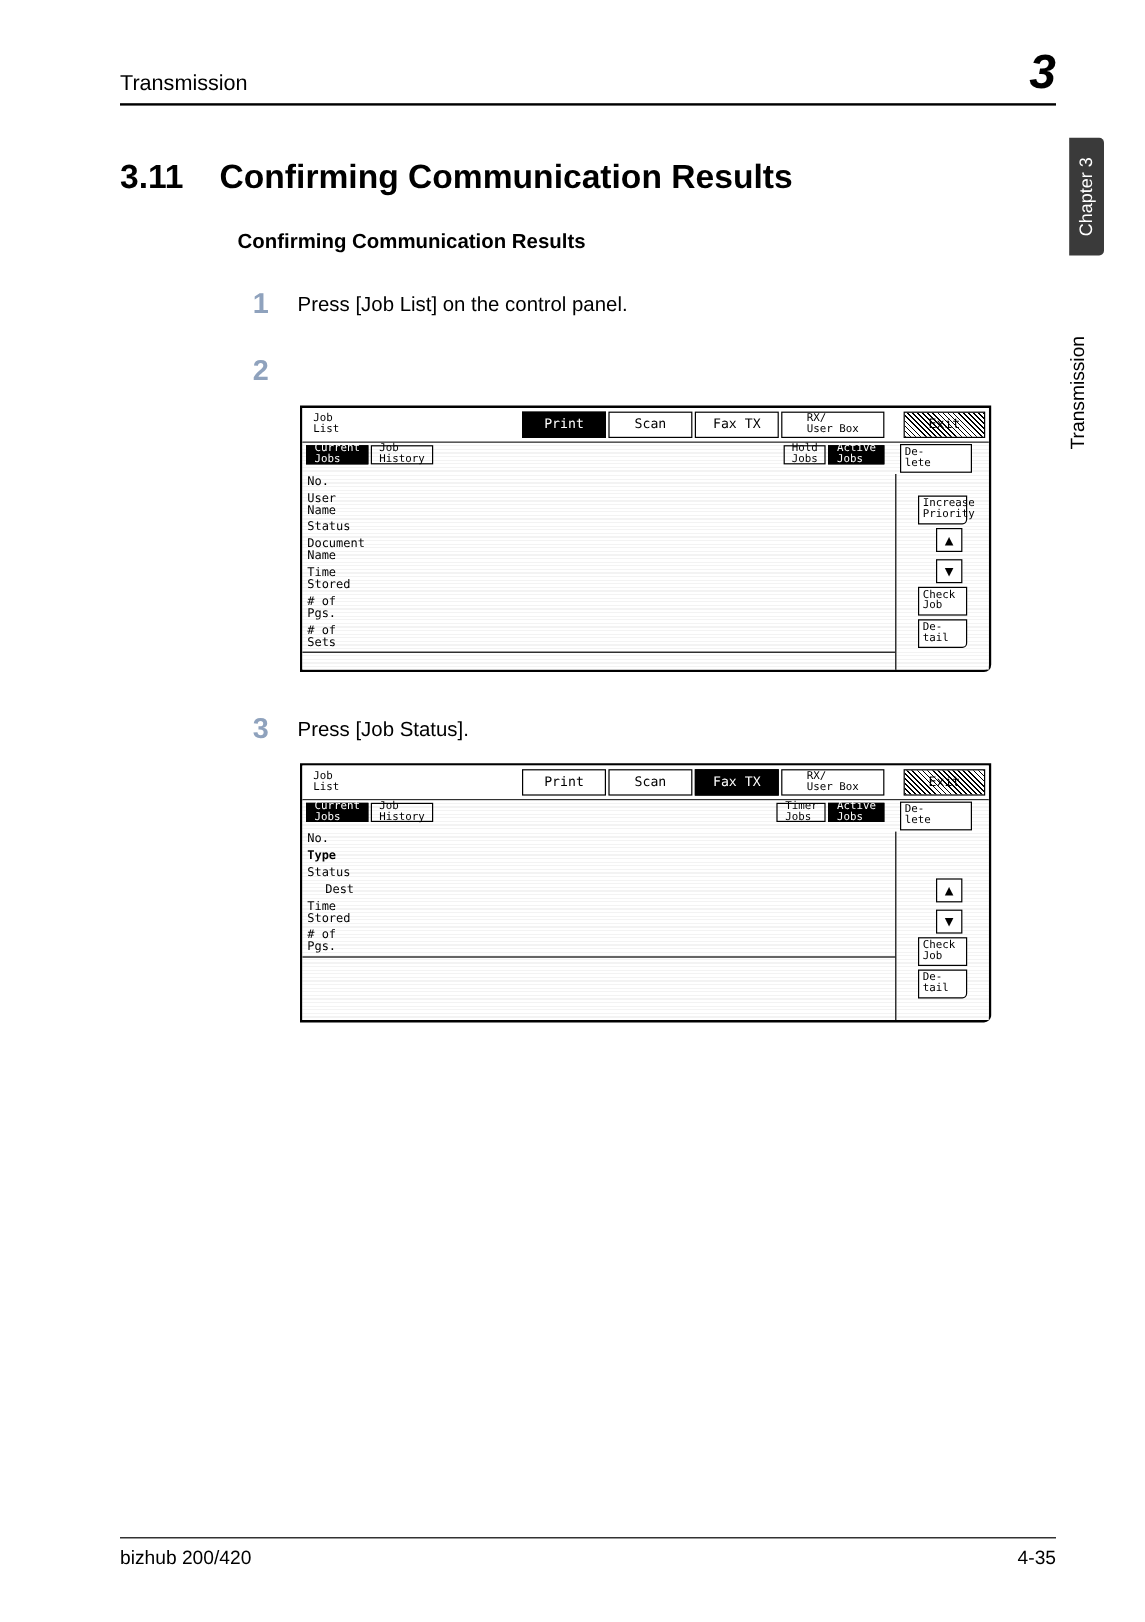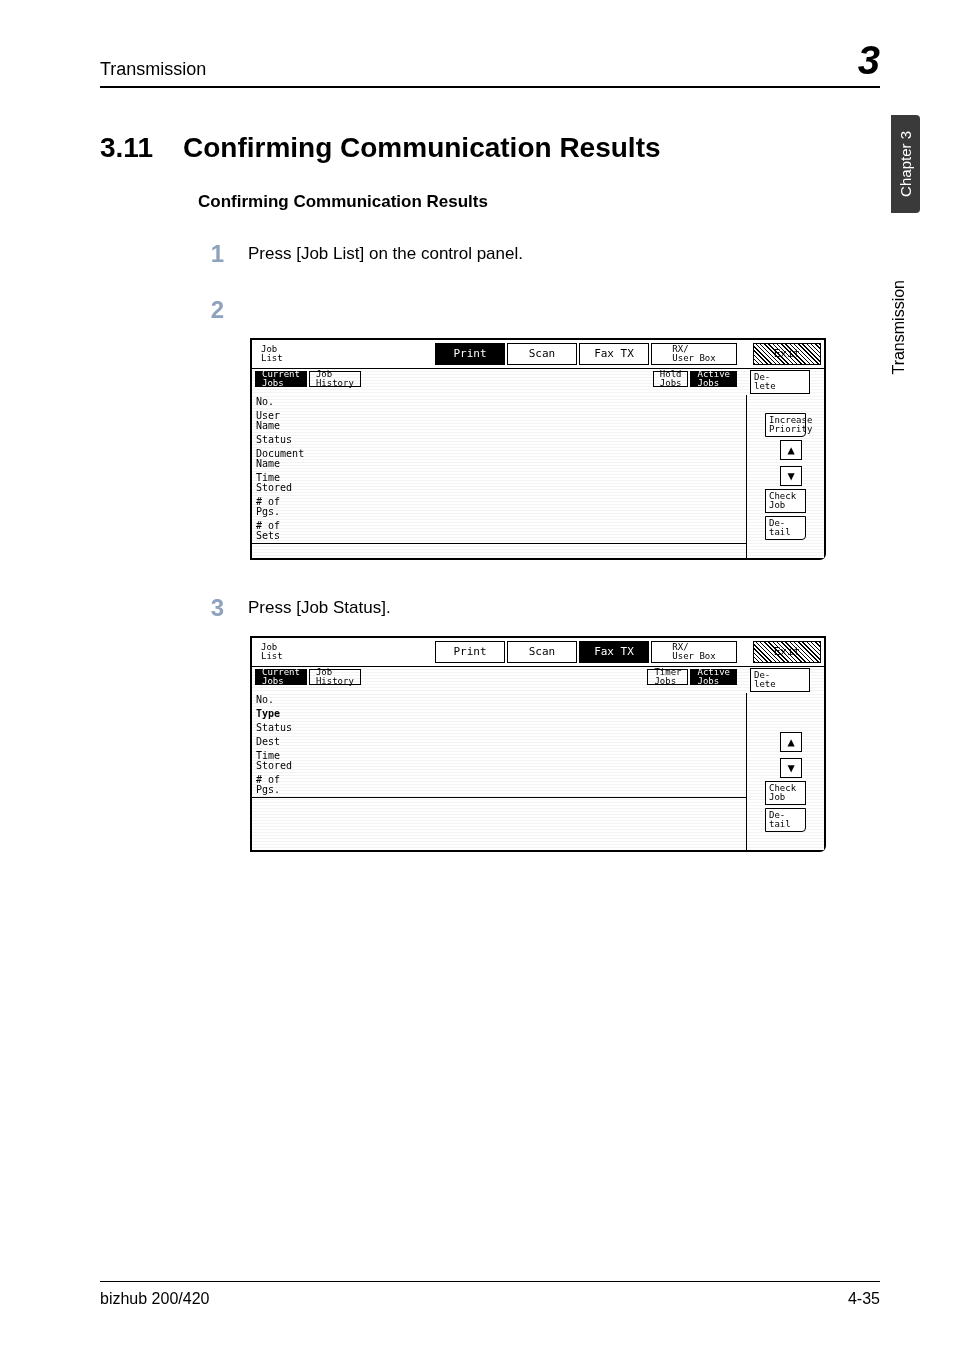--- a/index.html
+++ b/index.html
@@ -290,21 +290,21 @@
               <span class="twoline">De-<br>lete</span>
             </span>
         </span>
       </div>
       <div class="body">
         <div class="body-left">
           <div class="colhead">
             <span style="width:28px;">No.</span>
             <span style="width:56px;font-weight:bold;">Type</span>
             <span style="width:70px;">Status</span>
-            <span style="width:140px;">Dest</span>
+            <span style="width:140px;margin-left:15px;">Dest</span>
             <span style="width:64px;">
                 <span class="twoline">Time<br>Stored</span>
               </span>
             <span style="width:40px;">
                 <span class="twoline"># of<br>Pgs.</span>
               </span>
           </div>
         </div>
         <div class="body-right">
           <span style="height:18px;"></span>

